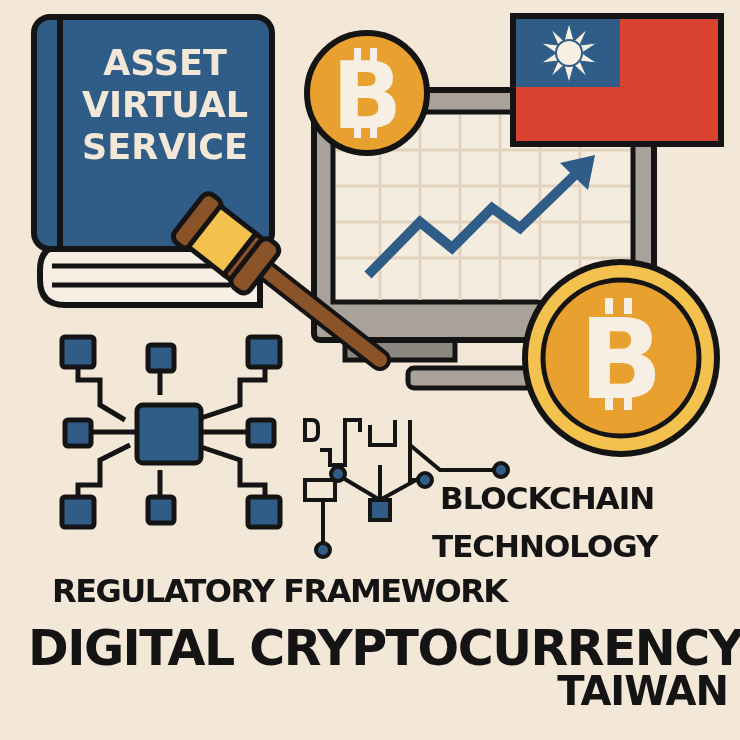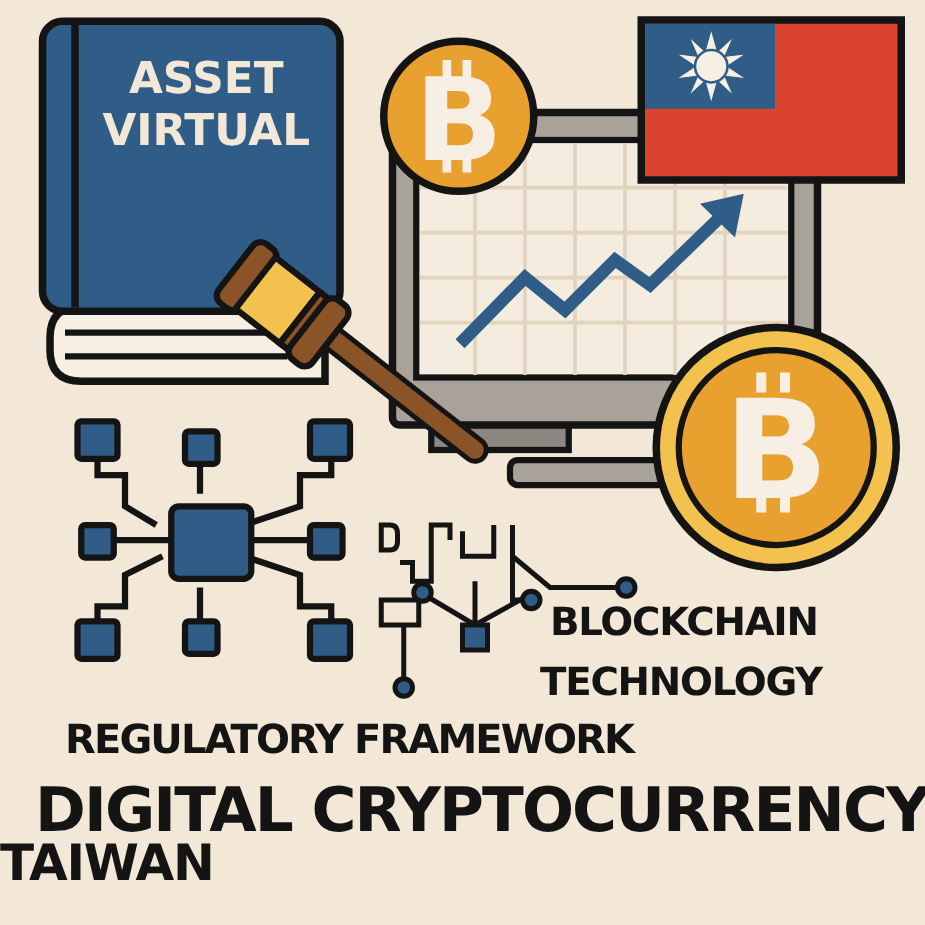--- a/index.html
+++ b/index.html
@@ -4,21 +4,21 @@
 <style>
   html, body { margin: 0; padding: 0; }
   body { width: 740px; height: 740px; background: #f3e7d7; overflow: hidden; position: relative; font-family: "DejaVu Sans", sans-serif; }
   svg.art { position: absolute; left: 0; top: 0; }
   .book-title { position: absolute; left: 60px; top: 42px; width: 210px; text-align: center; color: #f3e7d7; font-weight: bold; font-size: 35px; line-height: 42px; letter-spacing: 0px; }
   .caption { position: absolute; font-weight: bold; color: #141414; font-family: "DejaVu Sans", sans-serif; }
   .c1 { left: 440px; top: 480px; font-size: 31px; letter-spacing: -1px; }
   .c2 { left: 420px; top: 528px; font-size: 31px; letter-spacing: -1px; margin-left: 12px; }
   .c3 { left: 52px; top: 572px; font-size: 32px; letter-spacing: -1.5px; white-space: nowrap; }
   .c4 { left: 28px; top: 620px; font-size: 49px; letter-spacing: -1.5px; white-space: nowrap; }
-  .c5 { left: 0; width: 728px; text-align: left; top: 668px; font-size: 40px; letter-spacing: -1px; }
+  .c5 { left: 0; width: 728px; text-align: right; top: 668px; font-size: 40px; letter-spacing: -1px; }
   .lines { display: flex; flex-direction: column; }
 </style>
 </head>
 <body>
 
 <svg class="art" width="740" height="740" viewBox="0 0 740 740">
 
   <g>
     <path d="M40 270 Q40 245 65 245 L260 245 L260 305 L65 305 Q40 305 40 280 Z" fill="#f7efe3" stroke="#141414" stroke-width="6"></path>
     <line x1="52" y1="266" x2="230" y2="266" stroke="#141414" stroke-width="5"></line>
@@ -125,19 +125,20 @@
       <circle cx="505" cy="514" r="7" transform="translate(-4,-44)"></circle>
       <circle cx="323" cy="550" r="7"></circle>
       <rect x="370" y="500" width="20" height="20"></rect>
     </g>
   </g>
 </svg>
 
 <div class="book-title lines">
   <span>ASSET</span>
   <span>VIRTUAL</span>
+  <span>SERVICE</span>
 </div>
 
 <div class="caption c1">BLOCKCHAIN</div>
 <div class="caption c2">TECHNOLOGY</div>
 <div class="caption c3">REGULATORY FRAMEWORK</div>
 <div class="caption c4">DIGITAL CRYPTOCURRENCY</div>
 <div class="caption c5">TAIWAN</div>
 
 </body></html>

